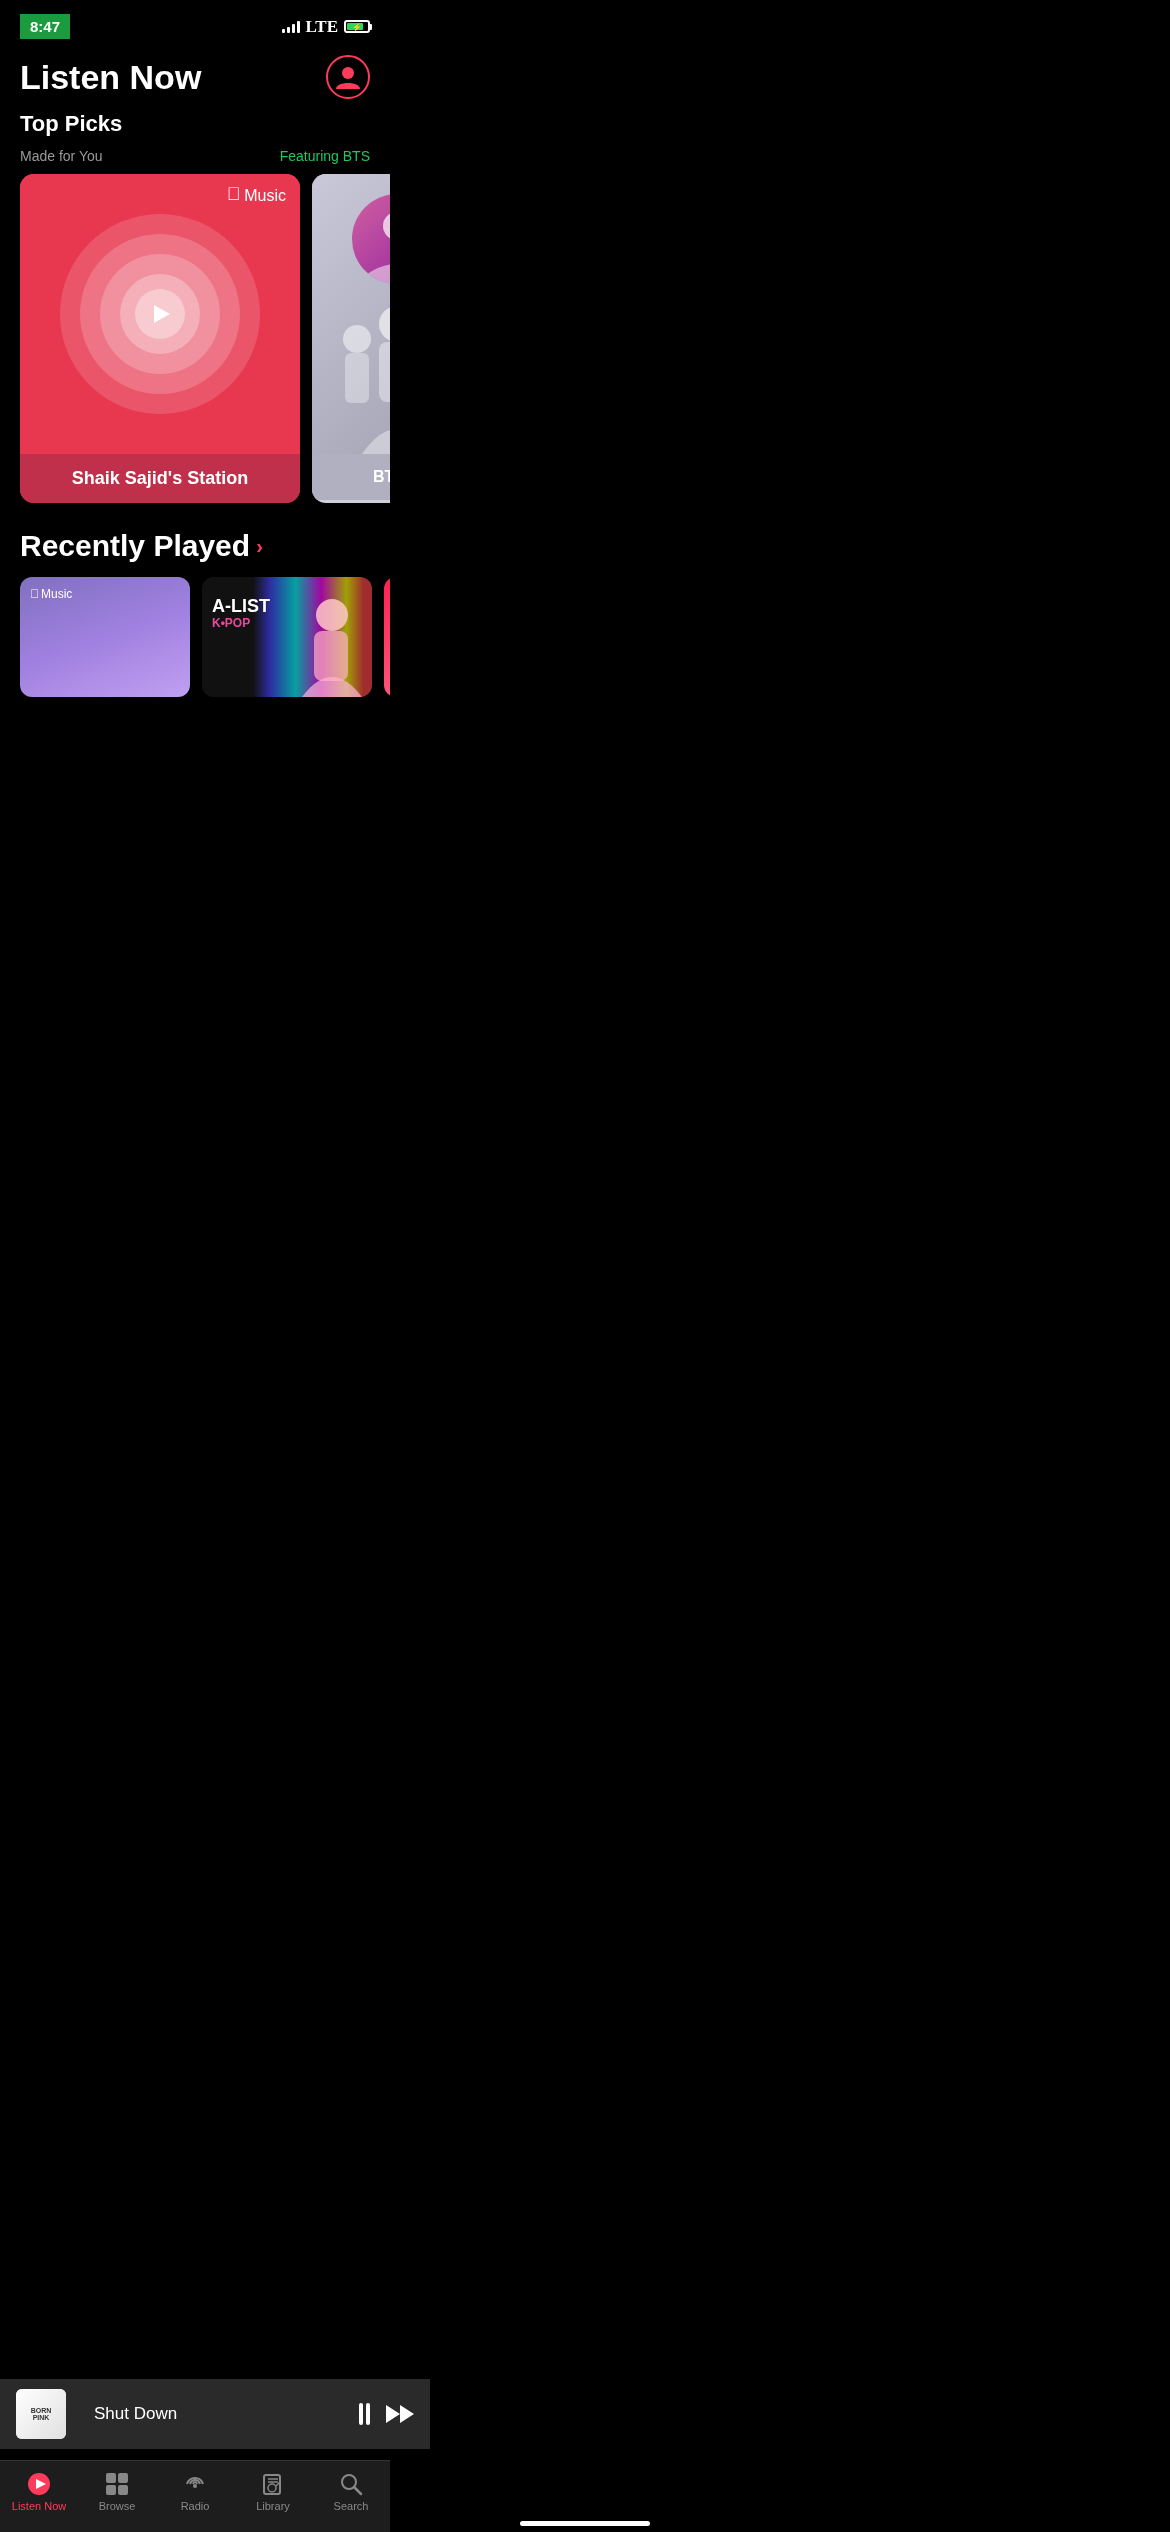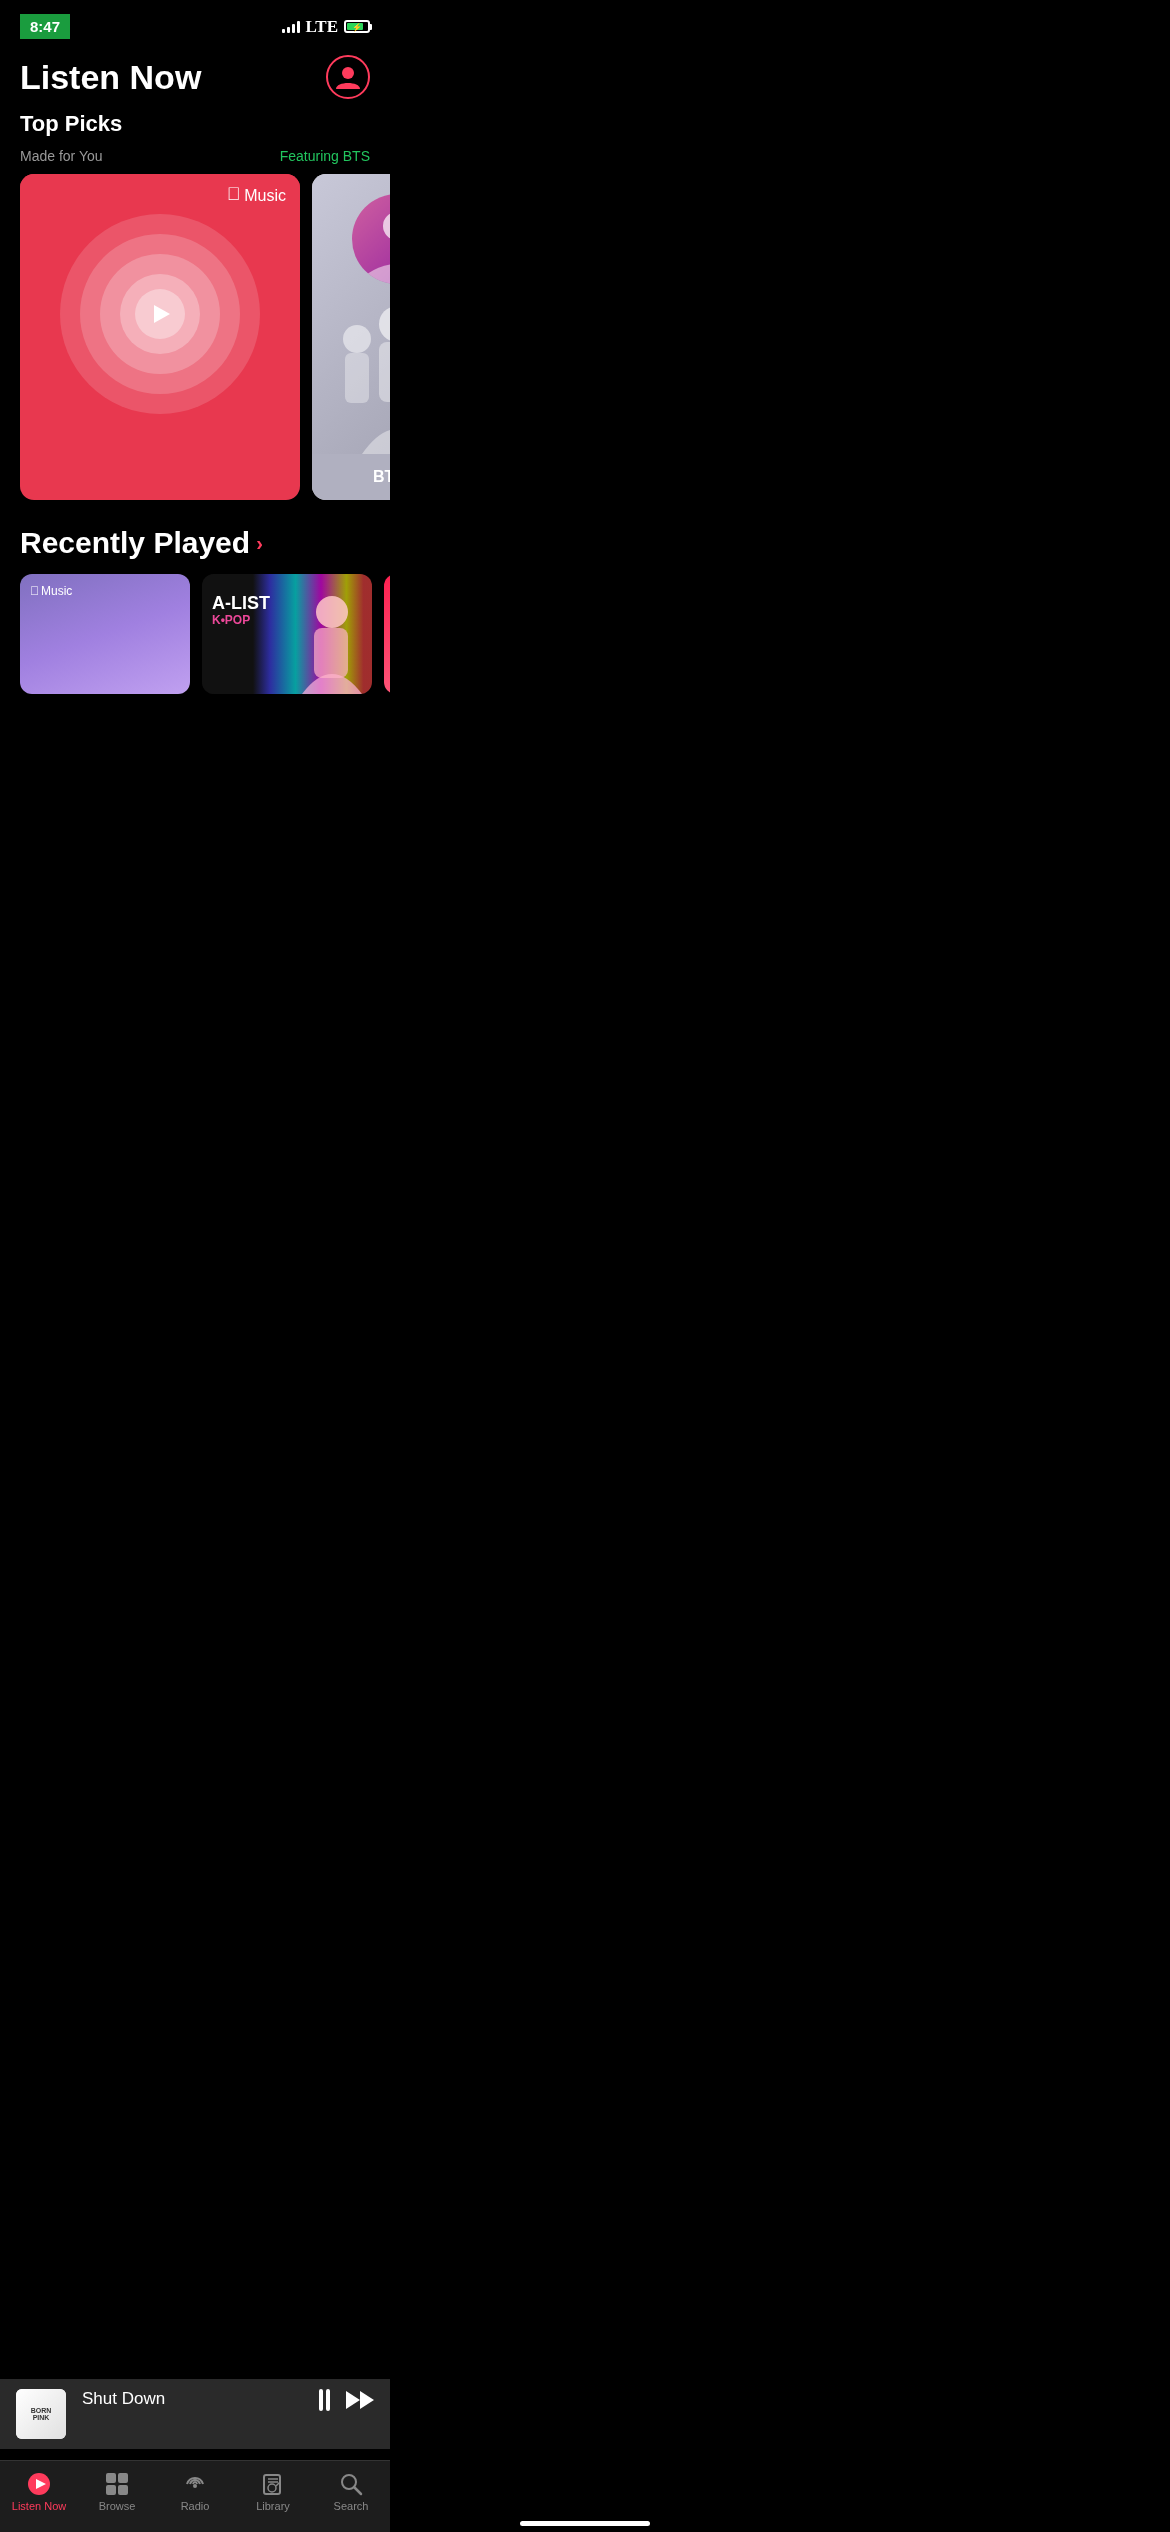--- a/index.html
+++ b/index.html
@@ -350,26 +350,26 @@
       top: 0; left: 0; right: 0; bottom: 0;
       background: linear-gradient(90deg, #111 30%, #4040ff 40%, #00ffff 55%, #ff00ff 70%, #ffff00 85%, #ff4040 95%);
       opacity: 0.6;
     }
 
     
     .now-playing-bar {
       position: fixed;
       bottom: 83px;
       left: 0;
-      width: 390px;
+      width: 430px;
       background: #2a2a2a;
       display: flex;
-      align-items: flex-start;
+      align-items: center;
       padding: 10px 16px;
-      gap: 16px;
+      gap: 28px;
       z-index: 100;
     }
     .now-playing-thumb {
       width: 50px;
       height: 50px;
       border-radius: 6px;
       background: #f0f0f0;
       flex-shrink: 0;
       overflow: hidden;
       display: flex;
@@ -539,20 +539,21 @@
       <div class="concentric-circles">
         <div class="circle circle-1"></div>
         <div class="circle circle-2"></div>
         <div class="circle circle-3"></div>
         <div class="circle circle-4"></div>
         <div class="play-btn-center">
           <div class="play-triangle"></div>
         </div>
       </div>
     </div>
+    <div class="main-card-label">Shaik Sajid's Station</div>
   </div>
 
   <div class="bts-card">
     <div class="bts-card-visual">
 
       <div class="bts-circle-img">
         <svg width="90" height="90" viewBox="0 0 90 90">
           <circle cx="45" cy="45" r="45" fill="none"></circle>
           <circle cx="45" cy="32" r="14" fill="rgba(255,255,255,0.7)"></circle>
           <path d="M15 80 Q45 60 75 80 L75 90 L15 90 Z" fill="rgba(255,255,255,0.5)"></path>

